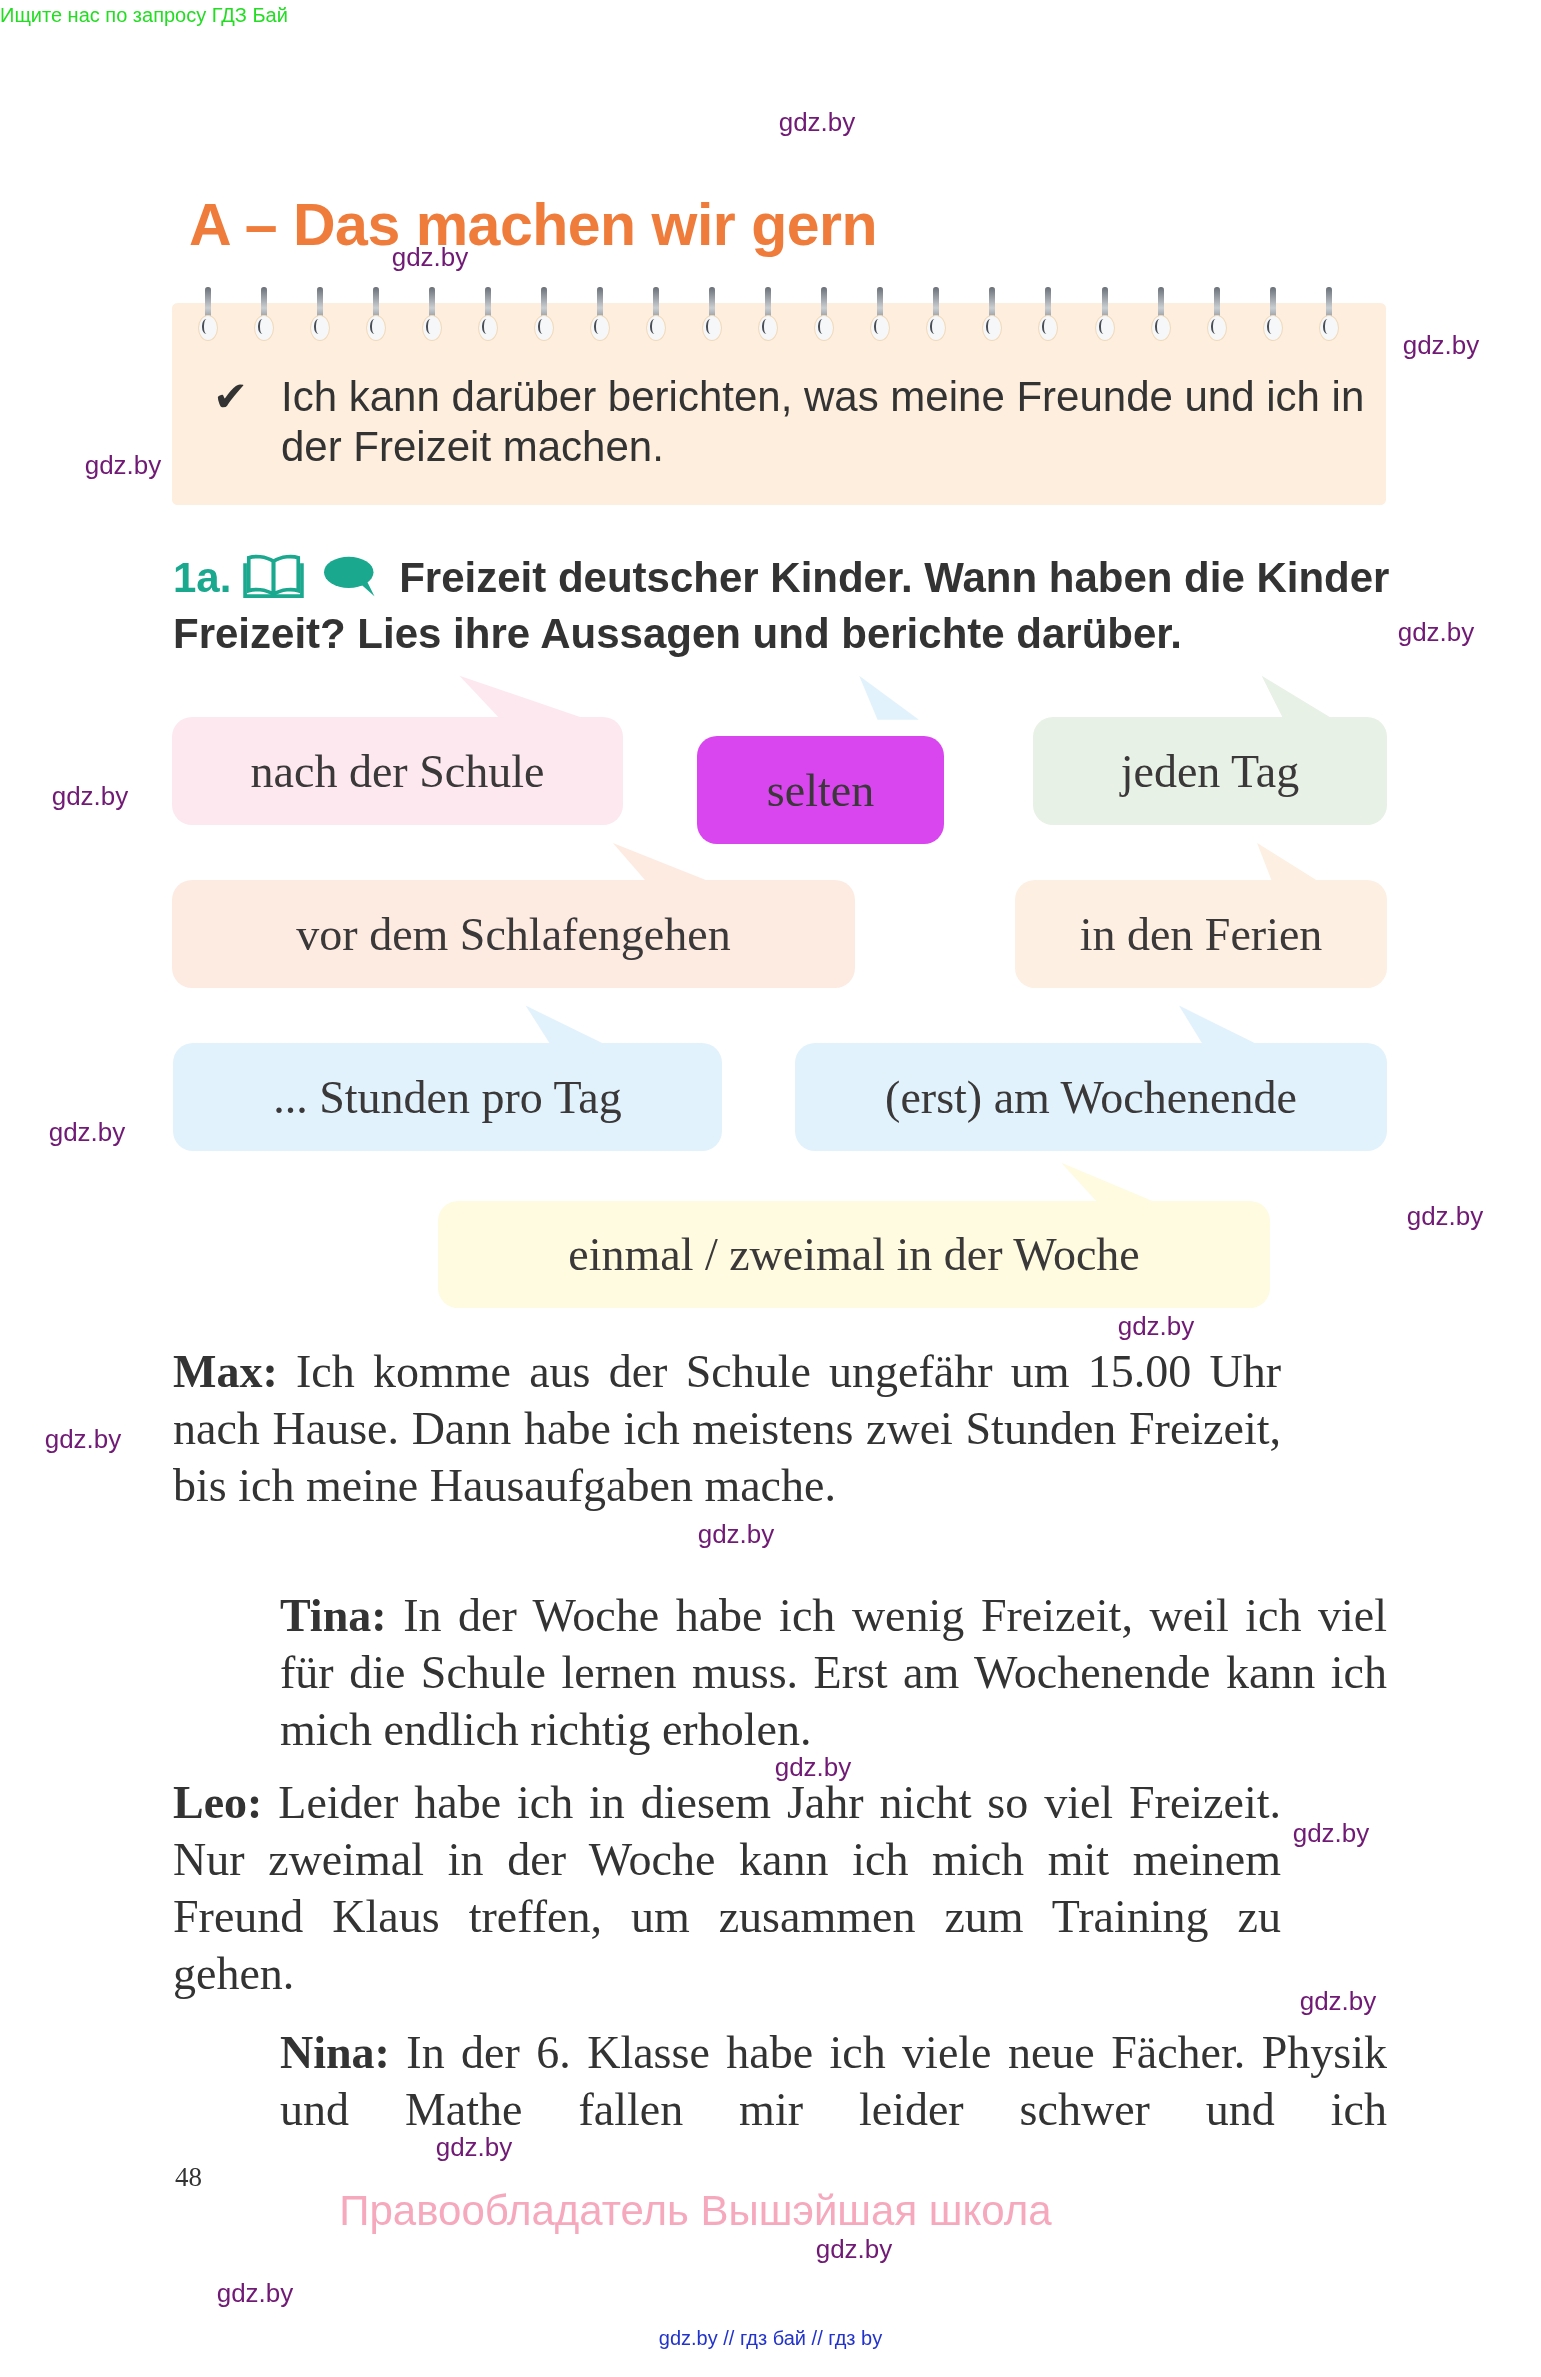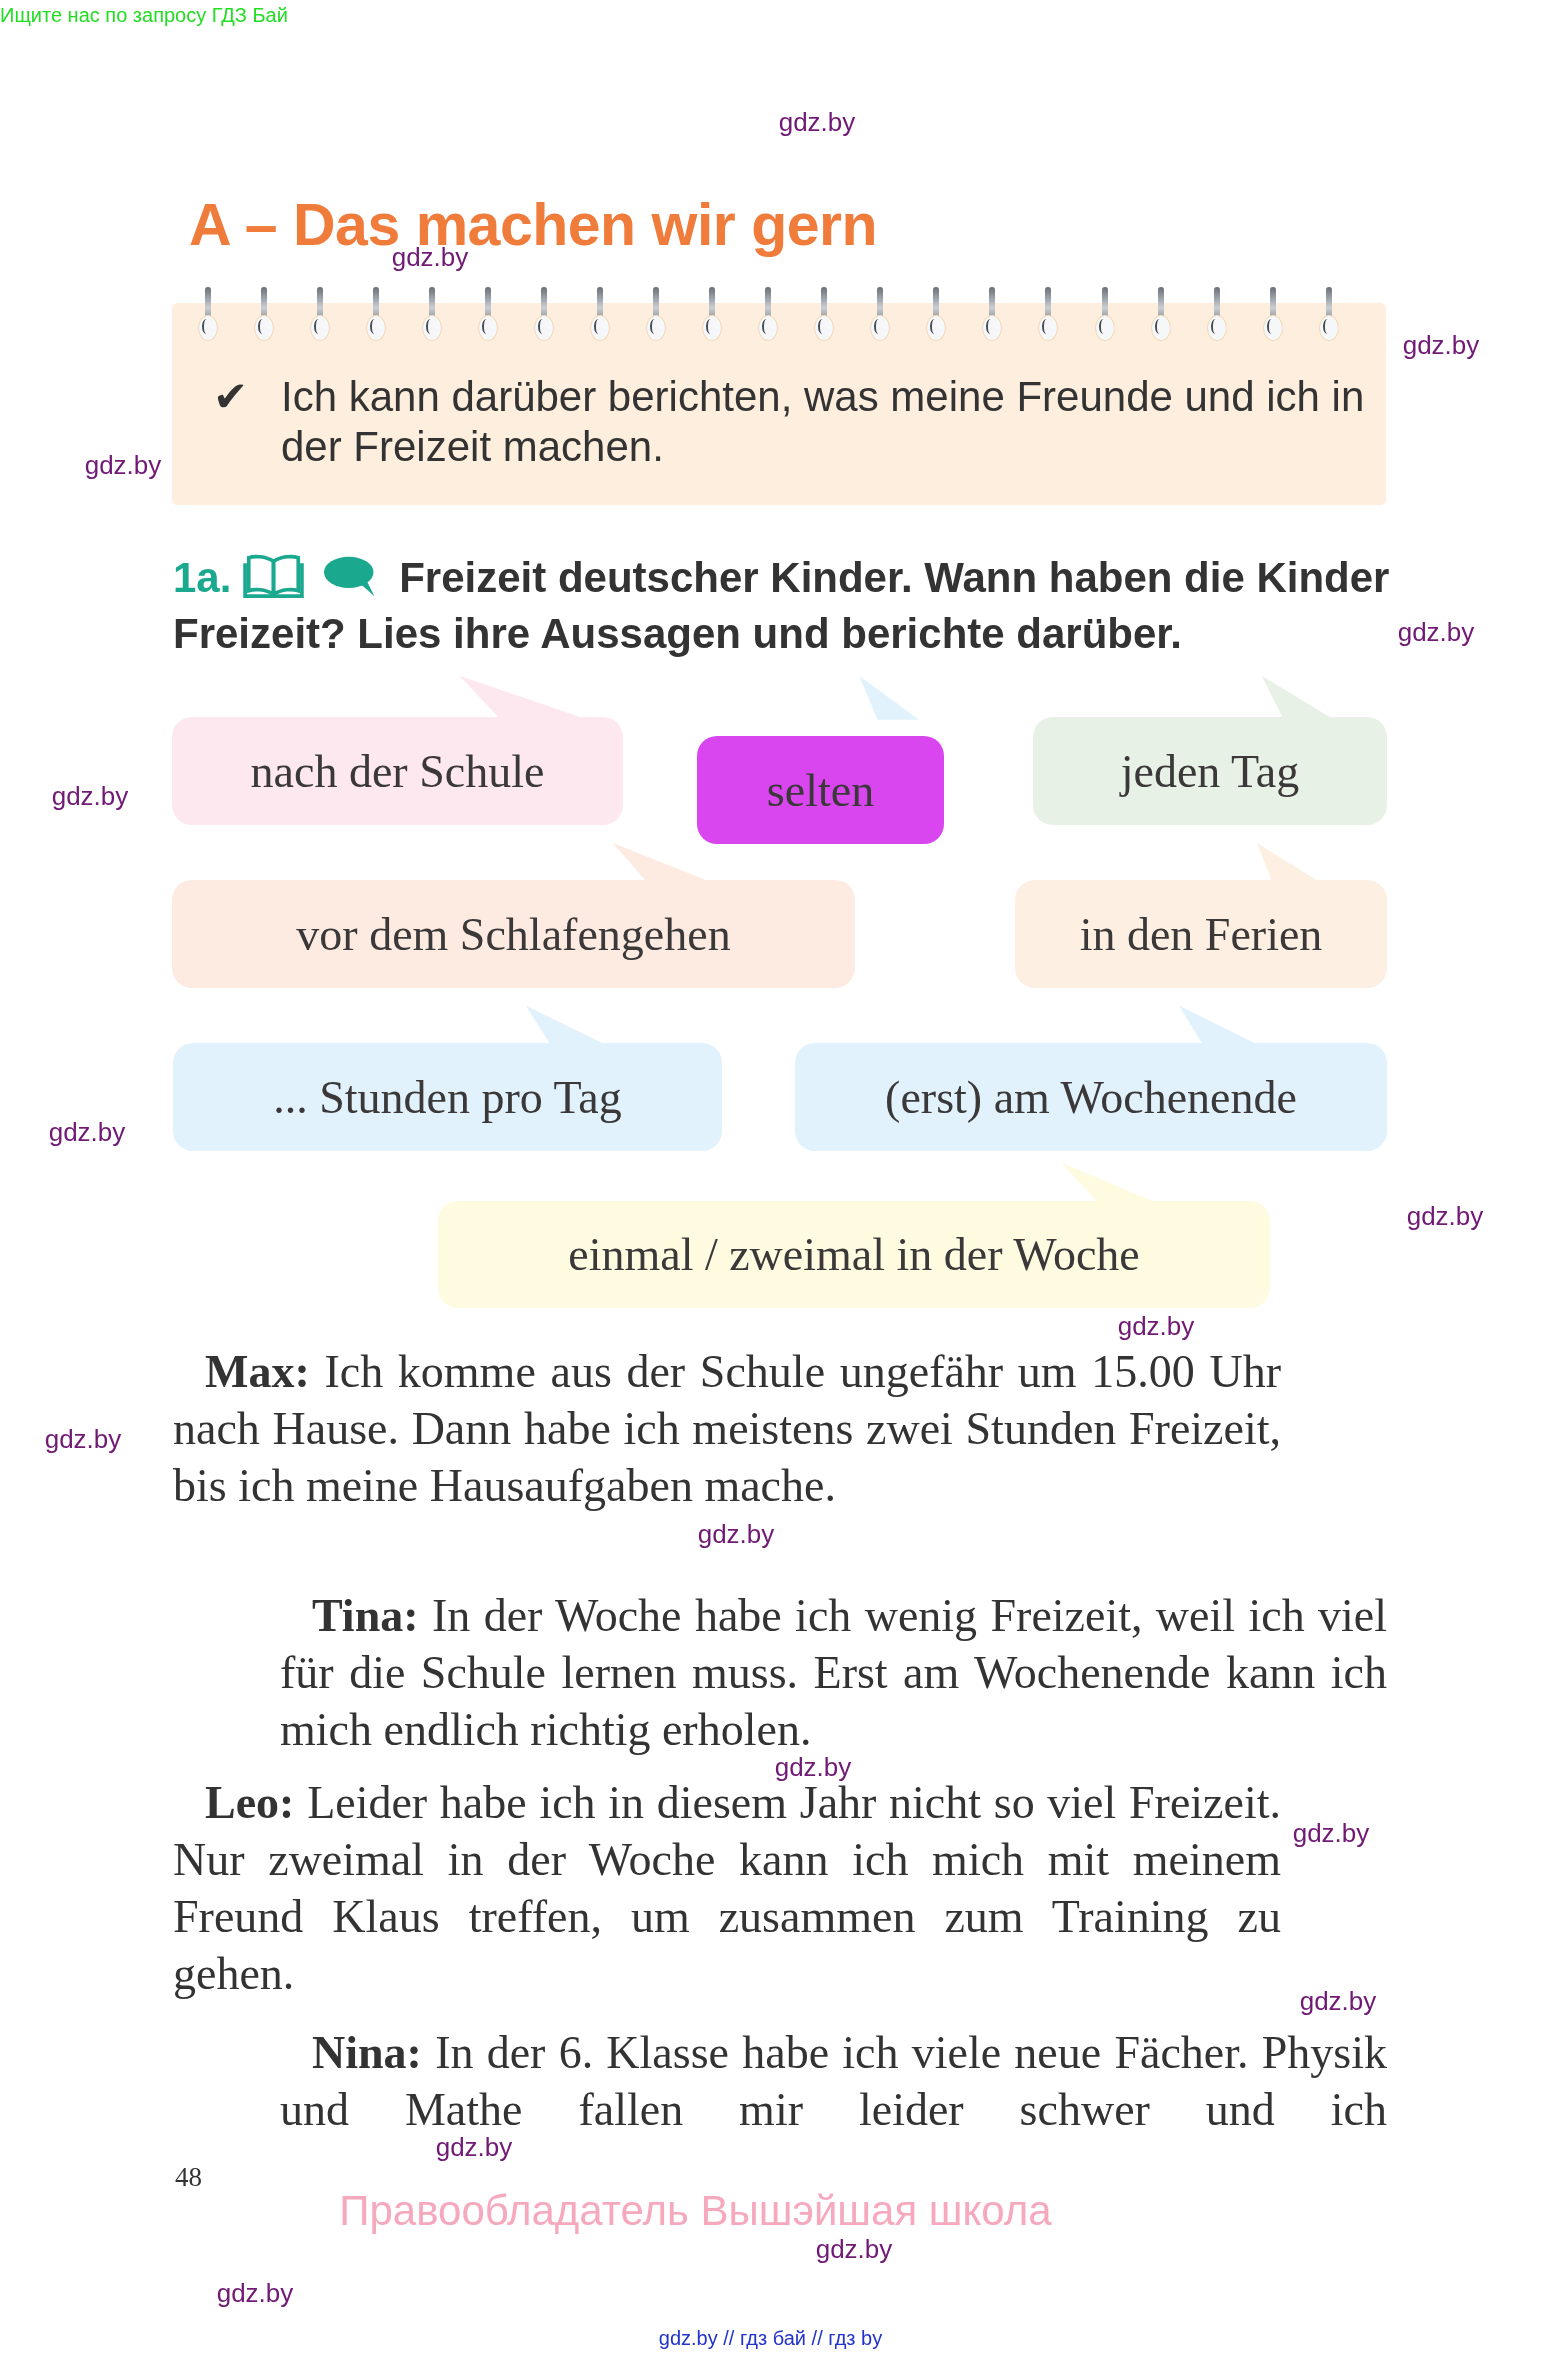--- a/index.html
+++ b/index.html
@@ -14,21 +14,21 @@
   .ring .hole::after { content:""; position:absolute; left:2.8px; top:3.7px; width:7.4px; height:14.7px; border-radius:50%; border-left:2.8px solid #4a4f57; }
   .goal { position:absolute; left:213px; top:372px; width:1158px; font-family:"Liberation Sans", sans-serif; font-size:42px; line-height:50px; color:#333; }
   .goal .check { position:absolute; left:0; top:0; font-size:42px; }
   .goal .txt { position:absolute; left:68px; top:0; width:1103px; }
   .task { position:absolute; left:173px; top:553px; width:1231px; font-family:"Liberation Sans", sans-serif; font-weight:bold; font-size:42px; line-height:50px; color:#333; }
   .task .num { color:#1aa88e; }
   .icon-inline { display:inline-block; vertical-align:-5.5px; margin-right:7.4px; }
   .bubble { position:absolute; border-radius:20px; display:flex; align-items:center; justify-content:center; font-size:46px; color:#3a3838; white-space:nowrap; }
   .tail { position:absolute; }
   .para { position:absolute; font-size:46px; line-height:57px; text-align:justify; color:#333; }
-  .para b { font-weight:bold;margin-left:32px; }
+  .para b { font-weight:bold; }
   .pagenum { position:absolute; left:175px; top:2162px; font-size:27px; color:#333; }
   .rights { position:absolute; left:0; width:1305px; top:2187px; text-align:center; font-family:"Liberation Sans", sans-serif; font-size:42px; color:#f6a8bd;padding-left:43px; }
   .bottom-links { position:absolute; left:0; width:1541px; top:2327px; text-align:center; font-family:"Liberation Sans", sans-serif; font-size:20px; color:#2233cc; }
 </style>
 </head>
 <body>
 
 <div class="top-ad">Ищите нас по запросу ГДЗ Бай</div>
 
 <span class="wm" style="left:817px;top:122px">gdz.by</span>

